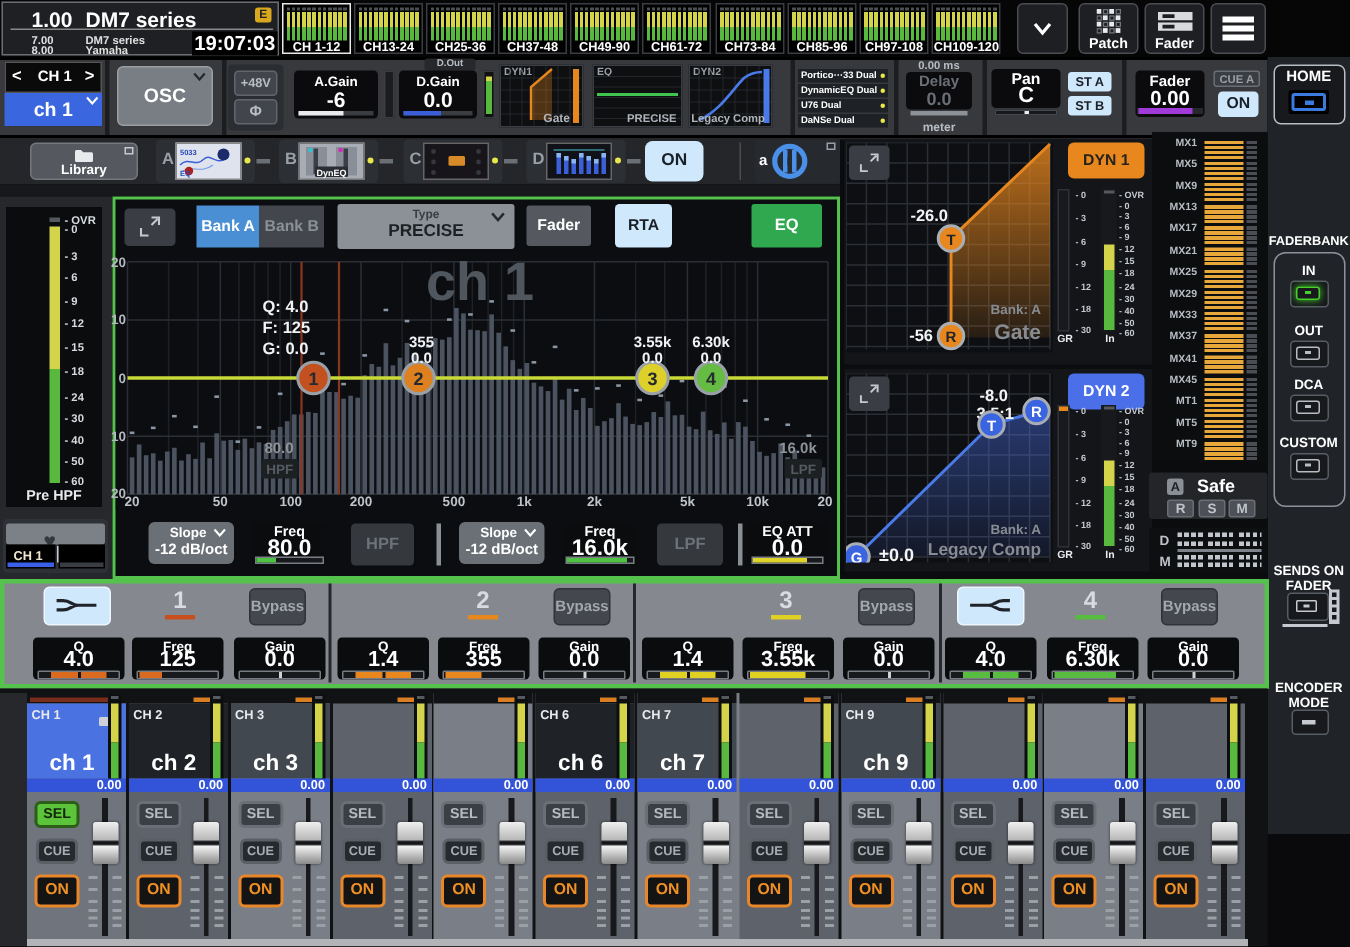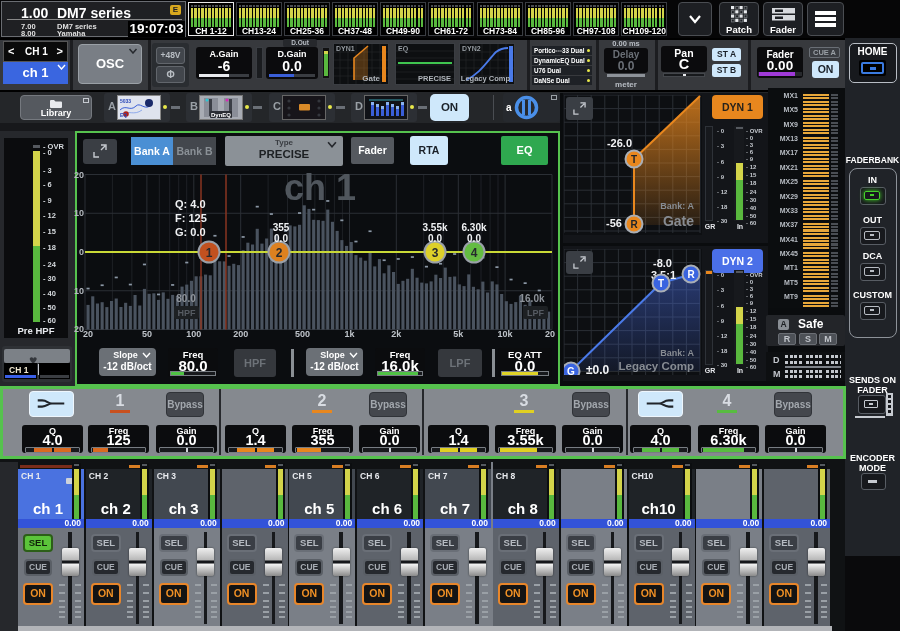--- a/index.html
+++ b/index.html
@@ -1171,24 +1171,20 @@
 <div class="abs" style="left:57px;top:130px;width:6px;height:2px;background:#9aa0a6"></div>
 <div class="abs" style="left:57px;top:138px;width:6px;height:2px;background:#9aa0a6"></div>
 <div class="abs" style="left:57px;top:144px;width:6px;height:2px;background:#9aa0a6"></div>
 <div class="abs" style="left:57px;top:149px;width:6px;height:2px;background:#9aa0a6"></div>
 <div class="abs" style="left:57px;top:154px;width:6px;height:2px;background:#9aa0a6"></div>
 <div class="abs" style="left:43.5px;top:86px;width:17px;height:28px;border-radius:2px;background:linear-gradient(#efefef,#b9b9b9 42%,#14161a 47%,#14161a 53%,#f2f2f2 58%,#8a8a8a);box-shadow:0 0 2px rgba(0,0,0,.6)"></div>
 </div>
 <div class="abs" style="left:289.3px;top:462px;width:66px;height:164px;background:#7a7f87">
 <div class="abs" style="left:0;top:0;width:66px;height:7px;background:#101214"></div>
 <div class="abs" style="left:43px;top:2.5px;width:13px;height:3px;background:#d97e23"></div>
-<div class="abs" style="left:0;top:7px;width:66px;height:50px;background:#424850">
-<div class="abs" style="left:3px;top:2px;font-size:8.5px;font-weight:bold;color:#e8eaee">CH 5</div>
-<div class="abs" style="left:0;top:31px;width:60px;text-align:center;font-size:15px;font-weight:bold;color:#fff">ch 5</div>
-</div>
 <div class="abs" style="left:54px;top:1px;width:9px;height:57px;background:#0c0e10">
 <div class="abs" style="left:2px;top:1px;width:5px;height:2px;background:#555a60"></div>
 <div class="abs" style="left:2px;top:6px;width:5px;height:26px;background:#d3d44a"></div>
 <div class="abs" style="left:2px;top:32px;width:5px;height:24px;background:#59b83e"></div>
 </div>
 <div class="abs" style="left:0;top:57px;width:66px;height:9px;background:#3353d8;color:#fff;font-size:8.5px;font-weight:bold;text-align:right;line-height:9px;padding-right:3px;box-sizing:border-box">0.00</div>
 <div class="abs" style="left:5px;top:72px;width:30px;height:18px;border-radius:4px;background:#3a3e45;border:2px solid #6a6f77;color:#b6bbc2;box-sizing:border-box;text-align:center;font-size:9.5px;font-weight:bold;line-height:14px">SEL</div>
 <div class="abs" style="left:6px;top:97px;width:28px;height:17px;border-radius:4px;background:#26292e;border:2px solid #5a5f66;color:#a8adb4;box-sizing:border-box;text-align:center;font-size:8.5px;font-weight:bold;line-height:13px">CUE</div>
 <div class="abs" style="left:5px;top:121px;width:30px;height:22px;border-radius:4px;background:#141414;border:2.5px solid #e8862a;color:#ef9025;box-sizing:border-box;text-align:center;font-size:10.5px;font-weight:bold;line-height:17px">ON</div>
 <div class="abs" style="left:50px;top:70px;width:3.5px;height:92px;background:#17191c"></div>
@@ -1264,24 +1260,20 @@
 <div class="abs" style="left:57px;top:130px;width:6px;height:2px;background:#9aa0a6"></div>
 <div class="abs" style="left:57px;top:138px;width:6px;height:2px;background:#9aa0a6"></div>
 <div class="abs" style="left:57px;top:144px;width:6px;height:2px;background:#9aa0a6"></div>
 <div class="abs" style="left:57px;top:149px;width:6px;height:2px;background:#9aa0a6"></div>
 <div class="abs" style="left:57px;top:154px;width:6px;height:2px;background:#9aa0a6"></div>
 <div class="abs" style="left:43.5px;top:86px;width:17px;height:28px;border-radius:2px;background:linear-gradient(#efefef,#b9b9b9 42%,#14161a 47%,#14161a 53%,#f2f2f2 58%,#8a8a8a);box-shadow:0 0 2px rgba(0,0,0,.6)"></div>
 </div>
 <div class="abs" style="left:492.8px;top:462px;width:66px;height:164px;background:#5e636b">
 <div class="abs" style="left:0;top:0;width:66px;height:7px;background:#101214"></div>
 <div class="abs" style="left:43px;top:2.5px;width:13px;height:3px;background:#d97e23"></div>
-<div class="abs" style="left:0;top:7px;width:66px;height:50px;background:#1f2327">
-<div class="abs" style="left:3px;top:2px;font-size:8.5px;font-weight:bold;color:#e8eaee">CH 8</div>
-<div class="abs" style="left:0;top:31px;width:60px;text-align:center;font-size:15px;font-weight:bold;color:#fff">ch 8</div>
-</div>
 <div class="abs" style="left:54px;top:1px;width:9px;height:57px;background:#0c0e10">
 <div class="abs" style="left:2px;top:1px;width:5px;height:2px;background:#555a60"></div>
 <div class="abs" style="left:2px;top:6px;width:5px;height:26px;background:#d3d44a"></div>
 <div class="abs" style="left:2px;top:32px;width:5px;height:24px;background:#59b83e"></div>
 </div>
 <div class="abs" style="left:0;top:57px;width:66px;height:9px;background:#3353d8;color:#fff;font-size:8.5px;font-weight:bold;text-align:right;line-height:9px;padding-right:3px;box-sizing:border-box">0.00</div>
 <div class="abs" style="left:5px;top:72px;width:30px;height:18px;border-radius:4px;background:#3a3e45;border:2px solid #6a6f77;color:#b6bbc2;box-sizing:border-box;text-align:center;font-size:9.5px;font-weight:bold;line-height:14px">SEL</div>
 <div class="abs" style="left:6px;top:97px;width:28px;height:17px;border-radius:4px;background:#26292e;border:2px solid #5a5f66;color:#a8adb4;box-sizing:border-box;text-align:center;font-size:8.5px;font-weight:bold;line-height:13px">CUE</div>
 <div class="abs" style="left:5px;top:121px;width:30px;height:22px;border-radius:4px;background:#141414;border:2.5px solid #e8862a;color:#ef9025;box-sizing:border-box;text-align:center;font-size:10.5px;font-weight:bold;line-height:17px">ON</div>
 <div class="abs" style="left:50px;top:70px;width:3.5px;height:92px;background:#17191c"></div>
@@ -1295,20 +1287,24 @@
 <div class="abs" style="left:57px;top:130px;width:6px;height:2px;background:#9aa0a6"></div>
 <div class="abs" style="left:57px;top:138px;width:6px;height:2px;background:#9aa0a6"></div>
 <div class="abs" style="left:57px;top:144px;width:6px;height:2px;background:#9aa0a6"></div>
 <div class="abs" style="left:57px;top:149px;width:6px;height:2px;background:#9aa0a6"></div>
 <div class="abs" style="left:57px;top:154px;width:6px;height:2px;background:#9aa0a6"></div>
 <div class="abs" style="left:43.5px;top:86px;width:17px;height:28px;border-radius:2px;background:linear-gradient(#efefef,#b9b9b9 42%,#14161a 47%,#14161a 53%,#f2f2f2 58%,#8a8a8a);box-shadow:0 0 2px rgba(0,0,0,.6)"></div>
 </div>
 <div class="abs" style="left:560.6px;top:462px;width:66px;height:164px;background:#7a7f87">
 <div class="abs" style="left:0;top:0;width:66px;height:7px;background:#101214"></div>
 <div class="abs" style="left:43px;top:2.5px;width:13px;height:3px;background:#d97e23"></div>
+<div class="abs" style="left:0;top:7px;width:66px;height:50px;background:#424850">
+<div class="abs" style="left:3px;top:2px;font-size:8.5px;font-weight:bold;color:#e8eaee">CH 9</div>
+<div class="abs" style="left:0;top:31px;width:60px;text-align:center;font-size:15px;font-weight:bold;color:#fff">ch 9</div>
+</div>
 <div class="abs" style="left:54px;top:1px;width:9px;height:57px;background:#0c0e10">
 <div class="abs" style="left:2px;top:1px;width:5px;height:2px;background:#555a60"></div>
 <div class="abs" style="left:2px;top:6px;width:5px;height:26px;background:#d3d44a"></div>
 <div class="abs" style="left:2px;top:32px;width:5px;height:24px;background:#59b83e"></div>
 </div>
 <div class="abs" style="left:0;top:57px;width:66px;height:9px;background:#3353d8;color:#fff;font-size:8.5px;font-weight:bold;text-align:right;line-height:9px;padding-right:3px;box-sizing:border-box">0.00</div>
 <div class="abs" style="left:5px;top:72px;width:30px;height:18px;border-radius:4px;background:#3a3e45;border:2px solid #6a6f77;color:#b6bbc2;box-sizing:border-box;text-align:center;font-size:9.5px;font-weight:bold;line-height:14px">SEL</div>
 <div class="abs" style="left:6px;top:97px;width:28px;height:17px;border-radius:4px;background:#26292e;border:2px solid #5a5f66;color:#a8adb4;box-sizing:border-box;text-align:center;font-size:8.5px;font-weight:bold;line-height:13px">CUE</div>
 <div class="abs" style="left:5px;top:121px;width:30px;height:22px;border-radius:4px;background:#141414;border:2.5px solid #e8862a;color:#ef9025;box-sizing:border-box;text-align:center;font-size:10.5px;font-weight:bold;line-height:17px">ON</div>
 <div class="abs" style="left:50px;top:70px;width:3.5px;height:92px;background:#17191c"></div>
@@ -1322,24 +1318,20 @@
 <div class="abs" style="left:57px;top:130px;width:6px;height:2px;background:#9aa0a6"></div>
 <div class="abs" style="left:57px;top:138px;width:6px;height:2px;background:#9aa0a6"></div>
 <div class="abs" style="left:57px;top:144px;width:6px;height:2px;background:#9aa0a6"></div>
 <div class="abs" style="left:57px;top:149px;width:6px;height:2px;background:#9aa0a6"></div>
 <div class="abs" style="left:57px;top:154px;width:6px;height:2px;background:#9aa0a6"></div>
 <div class="abs" style="left:43.5px;top:86px;width:17px;height:28px;border-radius:2px;background:linear-gradient(#efefef,#b9b9b9 42%,#14161a 47%,#14161a 53%,#f2f2f2 58%,#8a8a8a);box-shadow:0 0 2px rgba(0,0,0,.6)"></div>
 </div>
 <div class="abs" style="left:628.5px;top:462px;width:66px;height:164px;background:#5e636b">
 <div class="abs" style="left:0;top:0;width:66px;height:7px;background:#101214"></div>
 <div class="abs" style="left:43px;top:2.5px;width:13px;height:3px;background:#d97e23"></div>
-<div class="abs" style="left:0;top:7px;width:66px;height:50px;background:#1f2327">
-<div class="abs" style="left:3px;top:2px;font-size:8.5px;font-weight:bold;color:#e8eaee">CH10</div>
-<div class="abs" style="left:0;top:31px;width:60px;text-align:center;font-size:15px;font-weight:bold;color:#fff">ch10</div>
-</div>
 <div class="abs" style="left:54px;top:1px;width:9px;height:57px;background:#0c0e10">
 <div class="abs" style="left:2px;top:1px;width:5px;height:2px;background:#555a60"></div>
 <div class="abs" style="left:2px;top:6px;width:5px;height:26px;background:#d3d44a"></div>
 <div class="abs" style="left:2px;top:32px;width:5px;height:24px;background:#59b83e"></div>
 </div>
 <div class="abs" style="left:0;top:57px;width:66px;height:9px;background:#3353d8;color:#fff;font-size:8.5px;font-weight:bold;text-align:right;line-height:9px;padding-right:3px;box-sizing:border-box">0.00</div>
 <div class="abs" style="left:5px;top:72px;width:30px;height:18px;border-radius:4px;background:#3a3e45;border:2px solid #6a6f77;color:#b6bbc2;box-sizing:border-box;text-align:center;font-size:9.5px;font-weight:bold;line-height:14px">SEL</div>
 <div class="abs" style="left:6px;top:97px;width:28px;height:17px;border-radius:4px;background:#26292e;border:2px solid #5a5f66;color:#a8adb4;box-sizing:border-box;text-align:center;font-size:8.5px;font-weight:bold;line-height:13px">CUE</div>
 <div class="abs" style="left:5px;top:121px;width:30px;height:22px;border-radius:4px;background:#141414;border:2.5px solid #e8862a;color:#ef9025;box-sizing:border-box;text-align:center;font-size:10.5px;font-weight:bold;line-height:17px">ON</div>
 <div class="abs" style="left:50px;top:70px;width:3.5px;height:92px;background:#17191c"></div>

